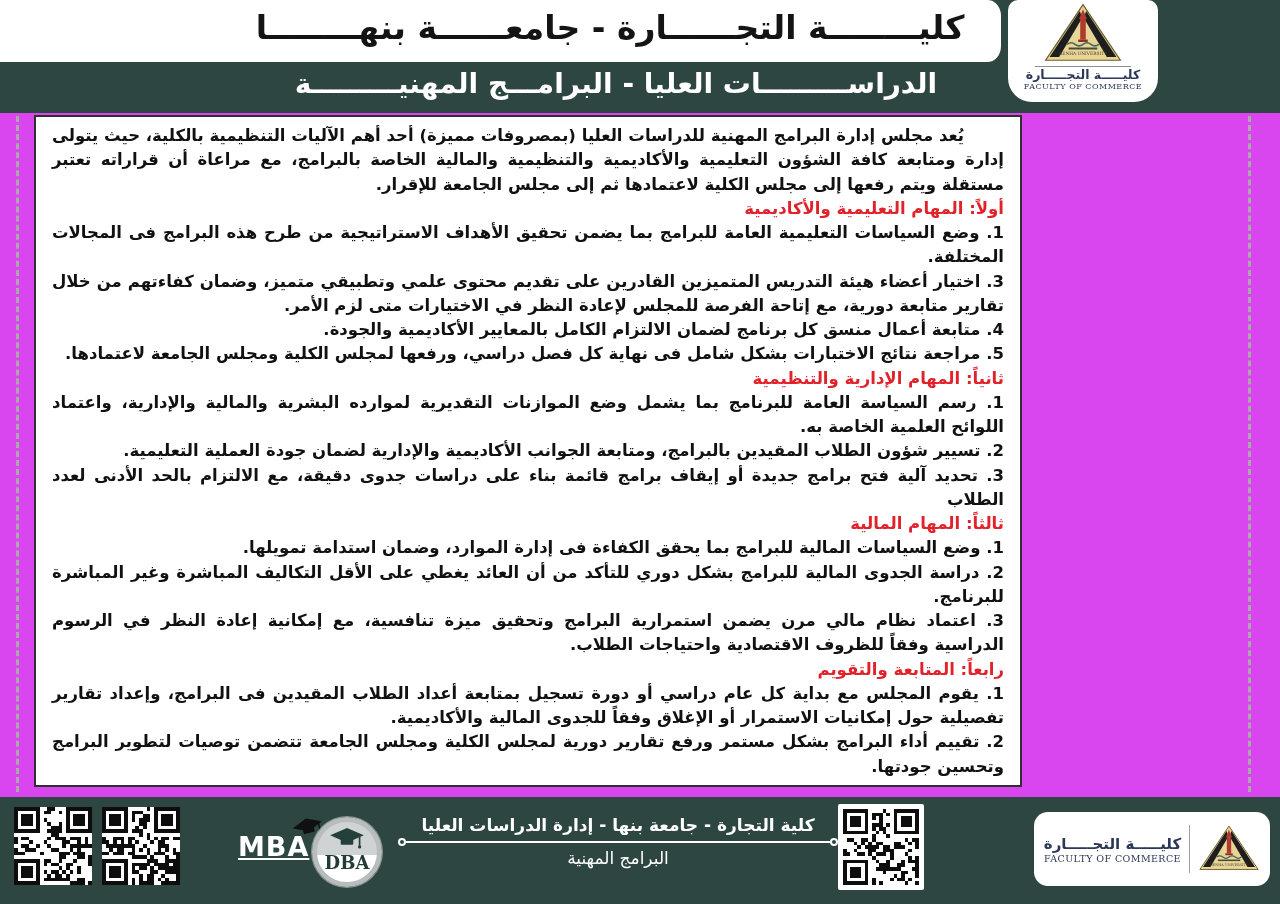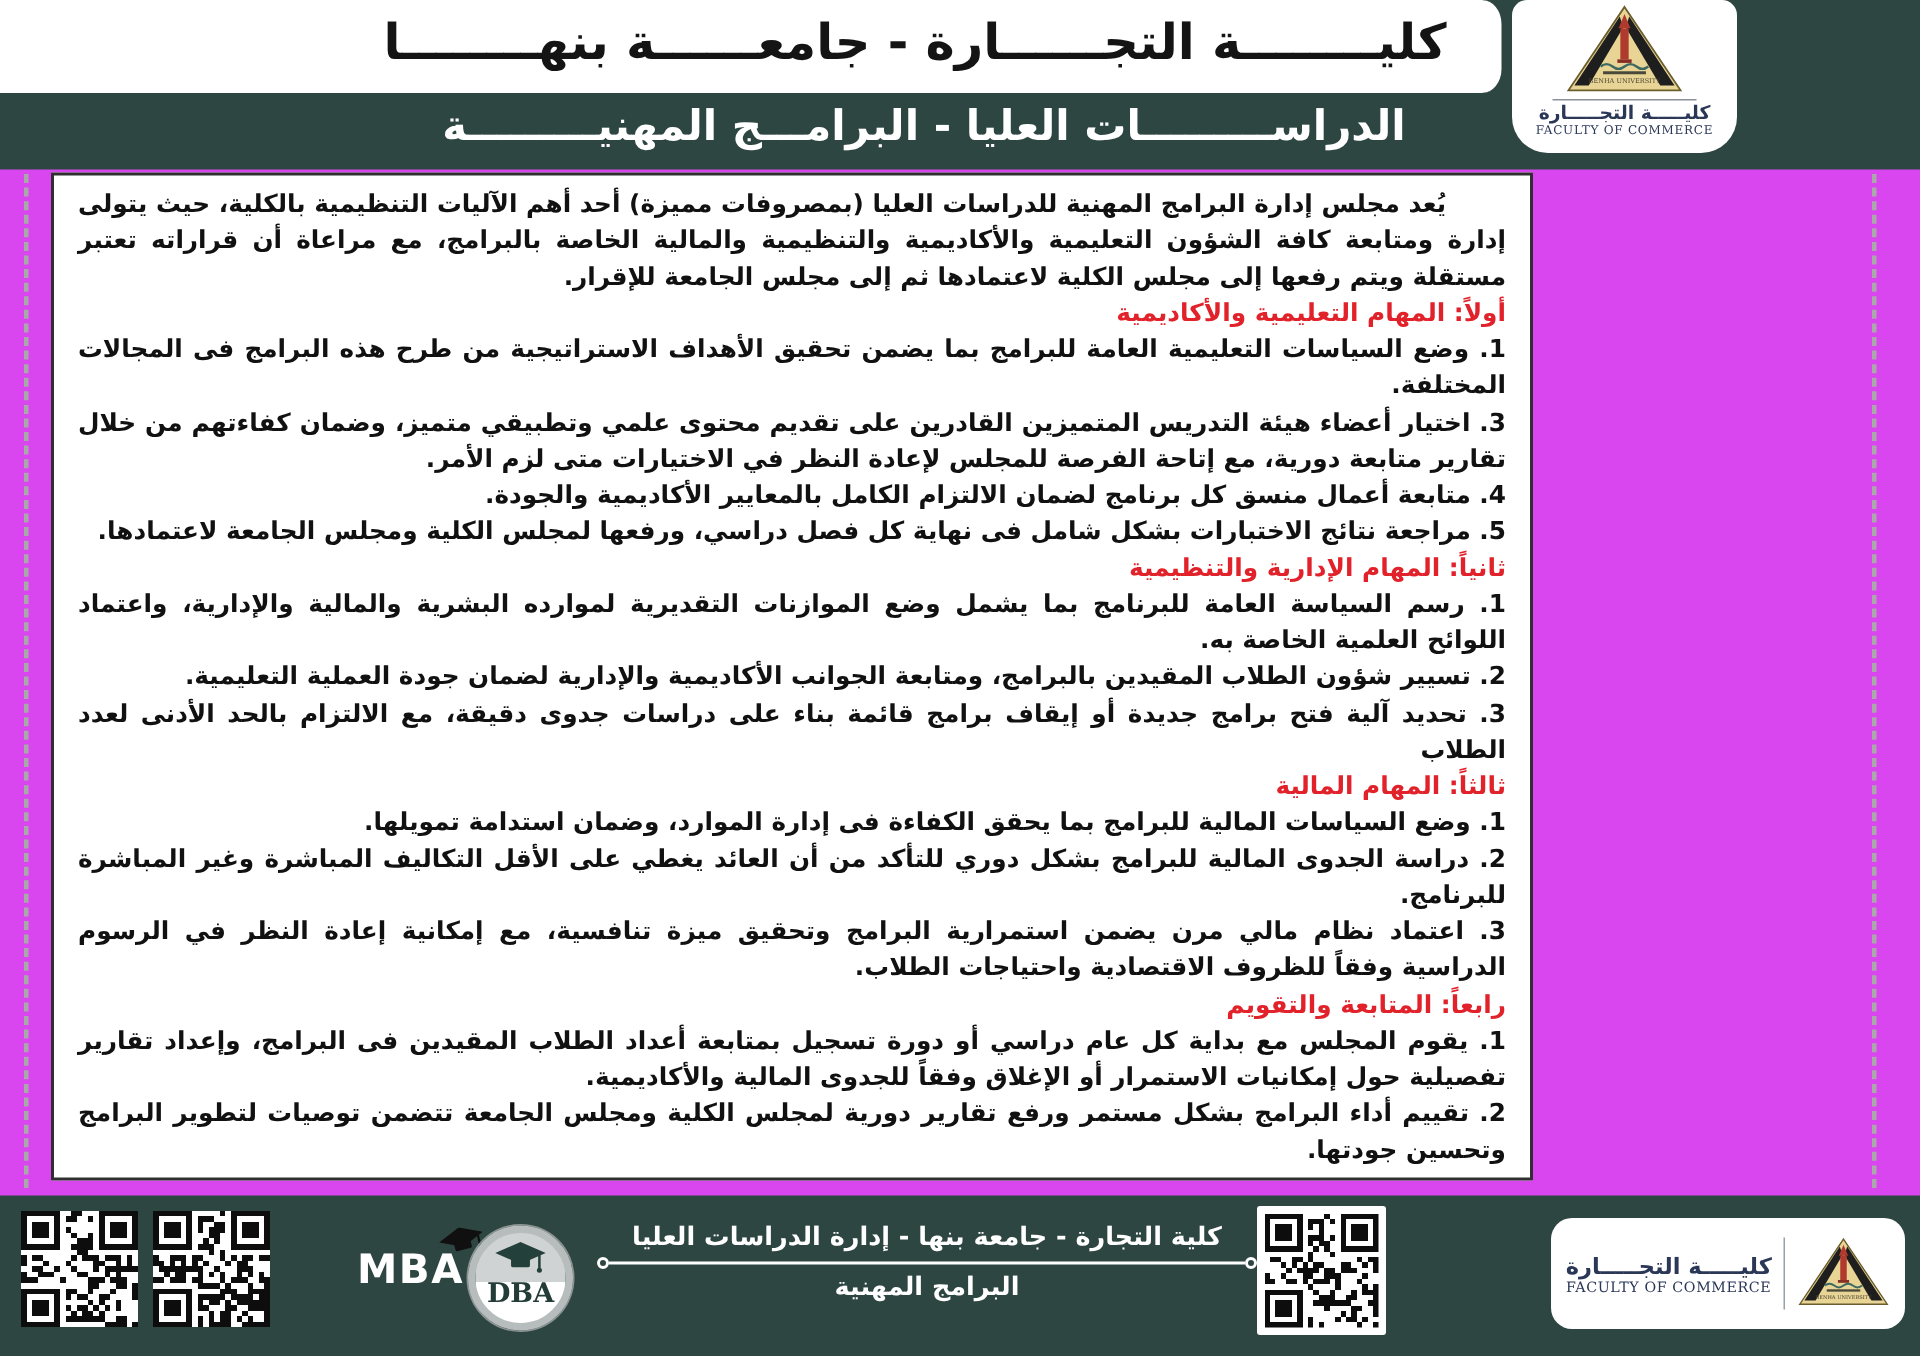--- a/index.html
+++ b/index.html
@@ -40,38 +40,38 @@
 
   
   .footer{position:absolute; left:0; top:797px; width:1280px; height:107px; background:var(--teal);}
   .qr{position:absolute; display:block;}
   .qr svg{display:block; width:100%; height:100%;}
   .qr1{left:14px; top:10px; width:78px; height:78px;}
   .qr2{left:102px; top:10px; width:78px; height:78px;}
   .qr3{left:838px; top:7px; width:86px; height:86px; background:#fff; padding:5px; border-radius:2px;}
 
   .mba{position:absolute; left:238px; top:34px; color:#fff; font-weight:bold; font-size:27px;
-    letter-spacing:1px;}
+    letter-spacing:1px;text-decoration:underline;}
   .mba .cap{position:absolute; right:-14px; top:-13px; transform:rotate(-14deg);}
 
   .dba{position:absolute; left:312px; top:20px; width:70px; height:70px; border-radius:50%;
     background:linear-gradient(#cfd3d3 0 55%, #ffffff 55% 100%);
     border:5px solid #b7bcbc; box-shadow:0 0 0 1px #8d9494;
     display:flex; flex-direction:column; align-items:center; justify-content:flex-end;}
   .dba-label{font-family:"DejaVu Serif", serif; font-weight:bold; font-size:18px; color:#243c38;
     margin-bottom:9px;}
   .dba .cap{position:absolute; top:6px; left:50%; transform:translateX(-50%);}
 
   .center-block{position:absolute; left:398px; top:18px; width:440px; direction:rtl;}
   .center-org{color:#fff; font-weight:bold; font-size:17px; text-align:center;}
   .center-rule{position:relative; margin:6px 8px 5px; border-top:2px solid #fff;}
   .center-rule .dot{position:absolute; top:-5px; width:8px; height:8px; border:2px solid #fff;
     border-radius:50%; background:var(--teal);}
   .center-rule .dot.l{left:-8px;} .center-rule .dot.r{right:-8px;}
-  .center-prog{color:#fff; font-weight:bold; font-size:17px; text-align:center;}
+  .center-prog{color:#fff; font-weight:normal; font-size:17px; text-align:center;}
 
   .foot-plate{position:absolute; left:1034px; top:15px; width:236px; height:74px; background:#fff;
     border-radius:14px; display:flex; flex-direction:row; align-items:center; justify-content:center;
     gap:8px; padding:4px 8px;}
   .foot-plate .vsep{width:0; height:48px; border-left:1.5px solid #9aa0a6;}
   .fp-text{display:flex; flex-direction:column; align-items:center; order:0;}
   .fp-ar{font-size:15px; font-weight:bold; color:var(--navy); direction:rtl;}
   .fp-en{font-size:9.5px; font-family:"DejaVu Serif", serif; color:var(--navy); letter-spacing:.4px;}
   .fp-logo{order:2;}
   .foot-plate .vsep{order:1;}

